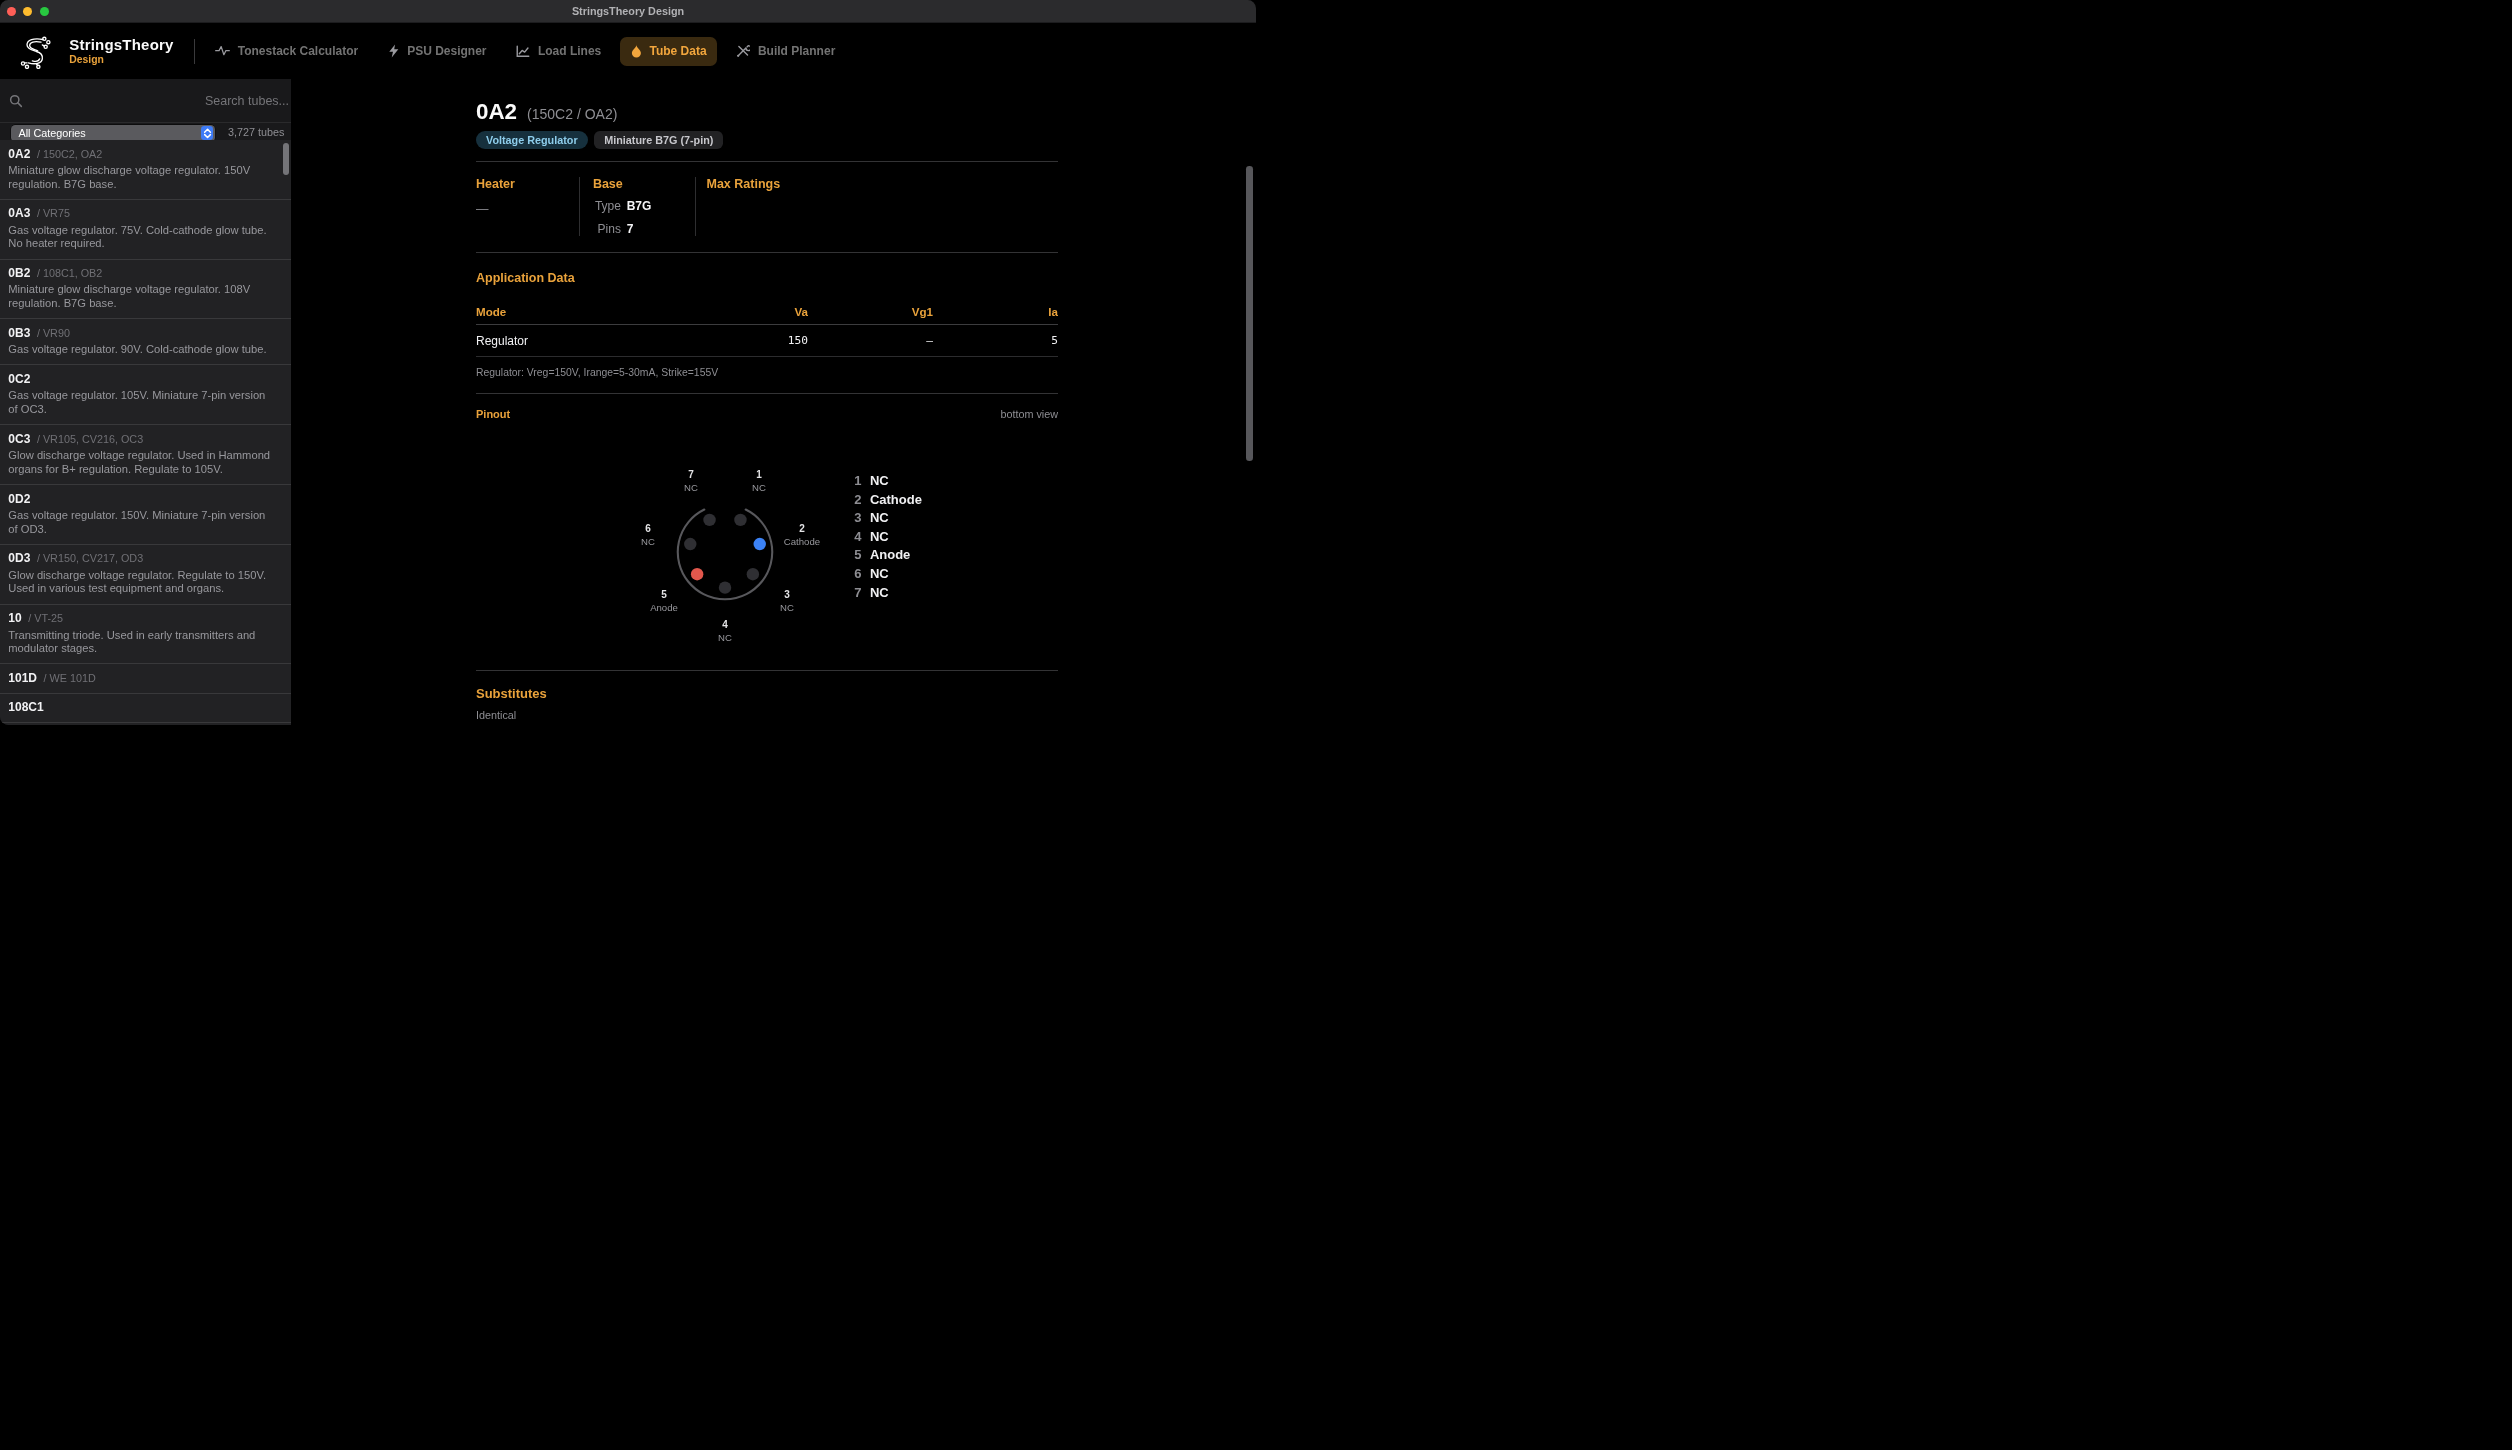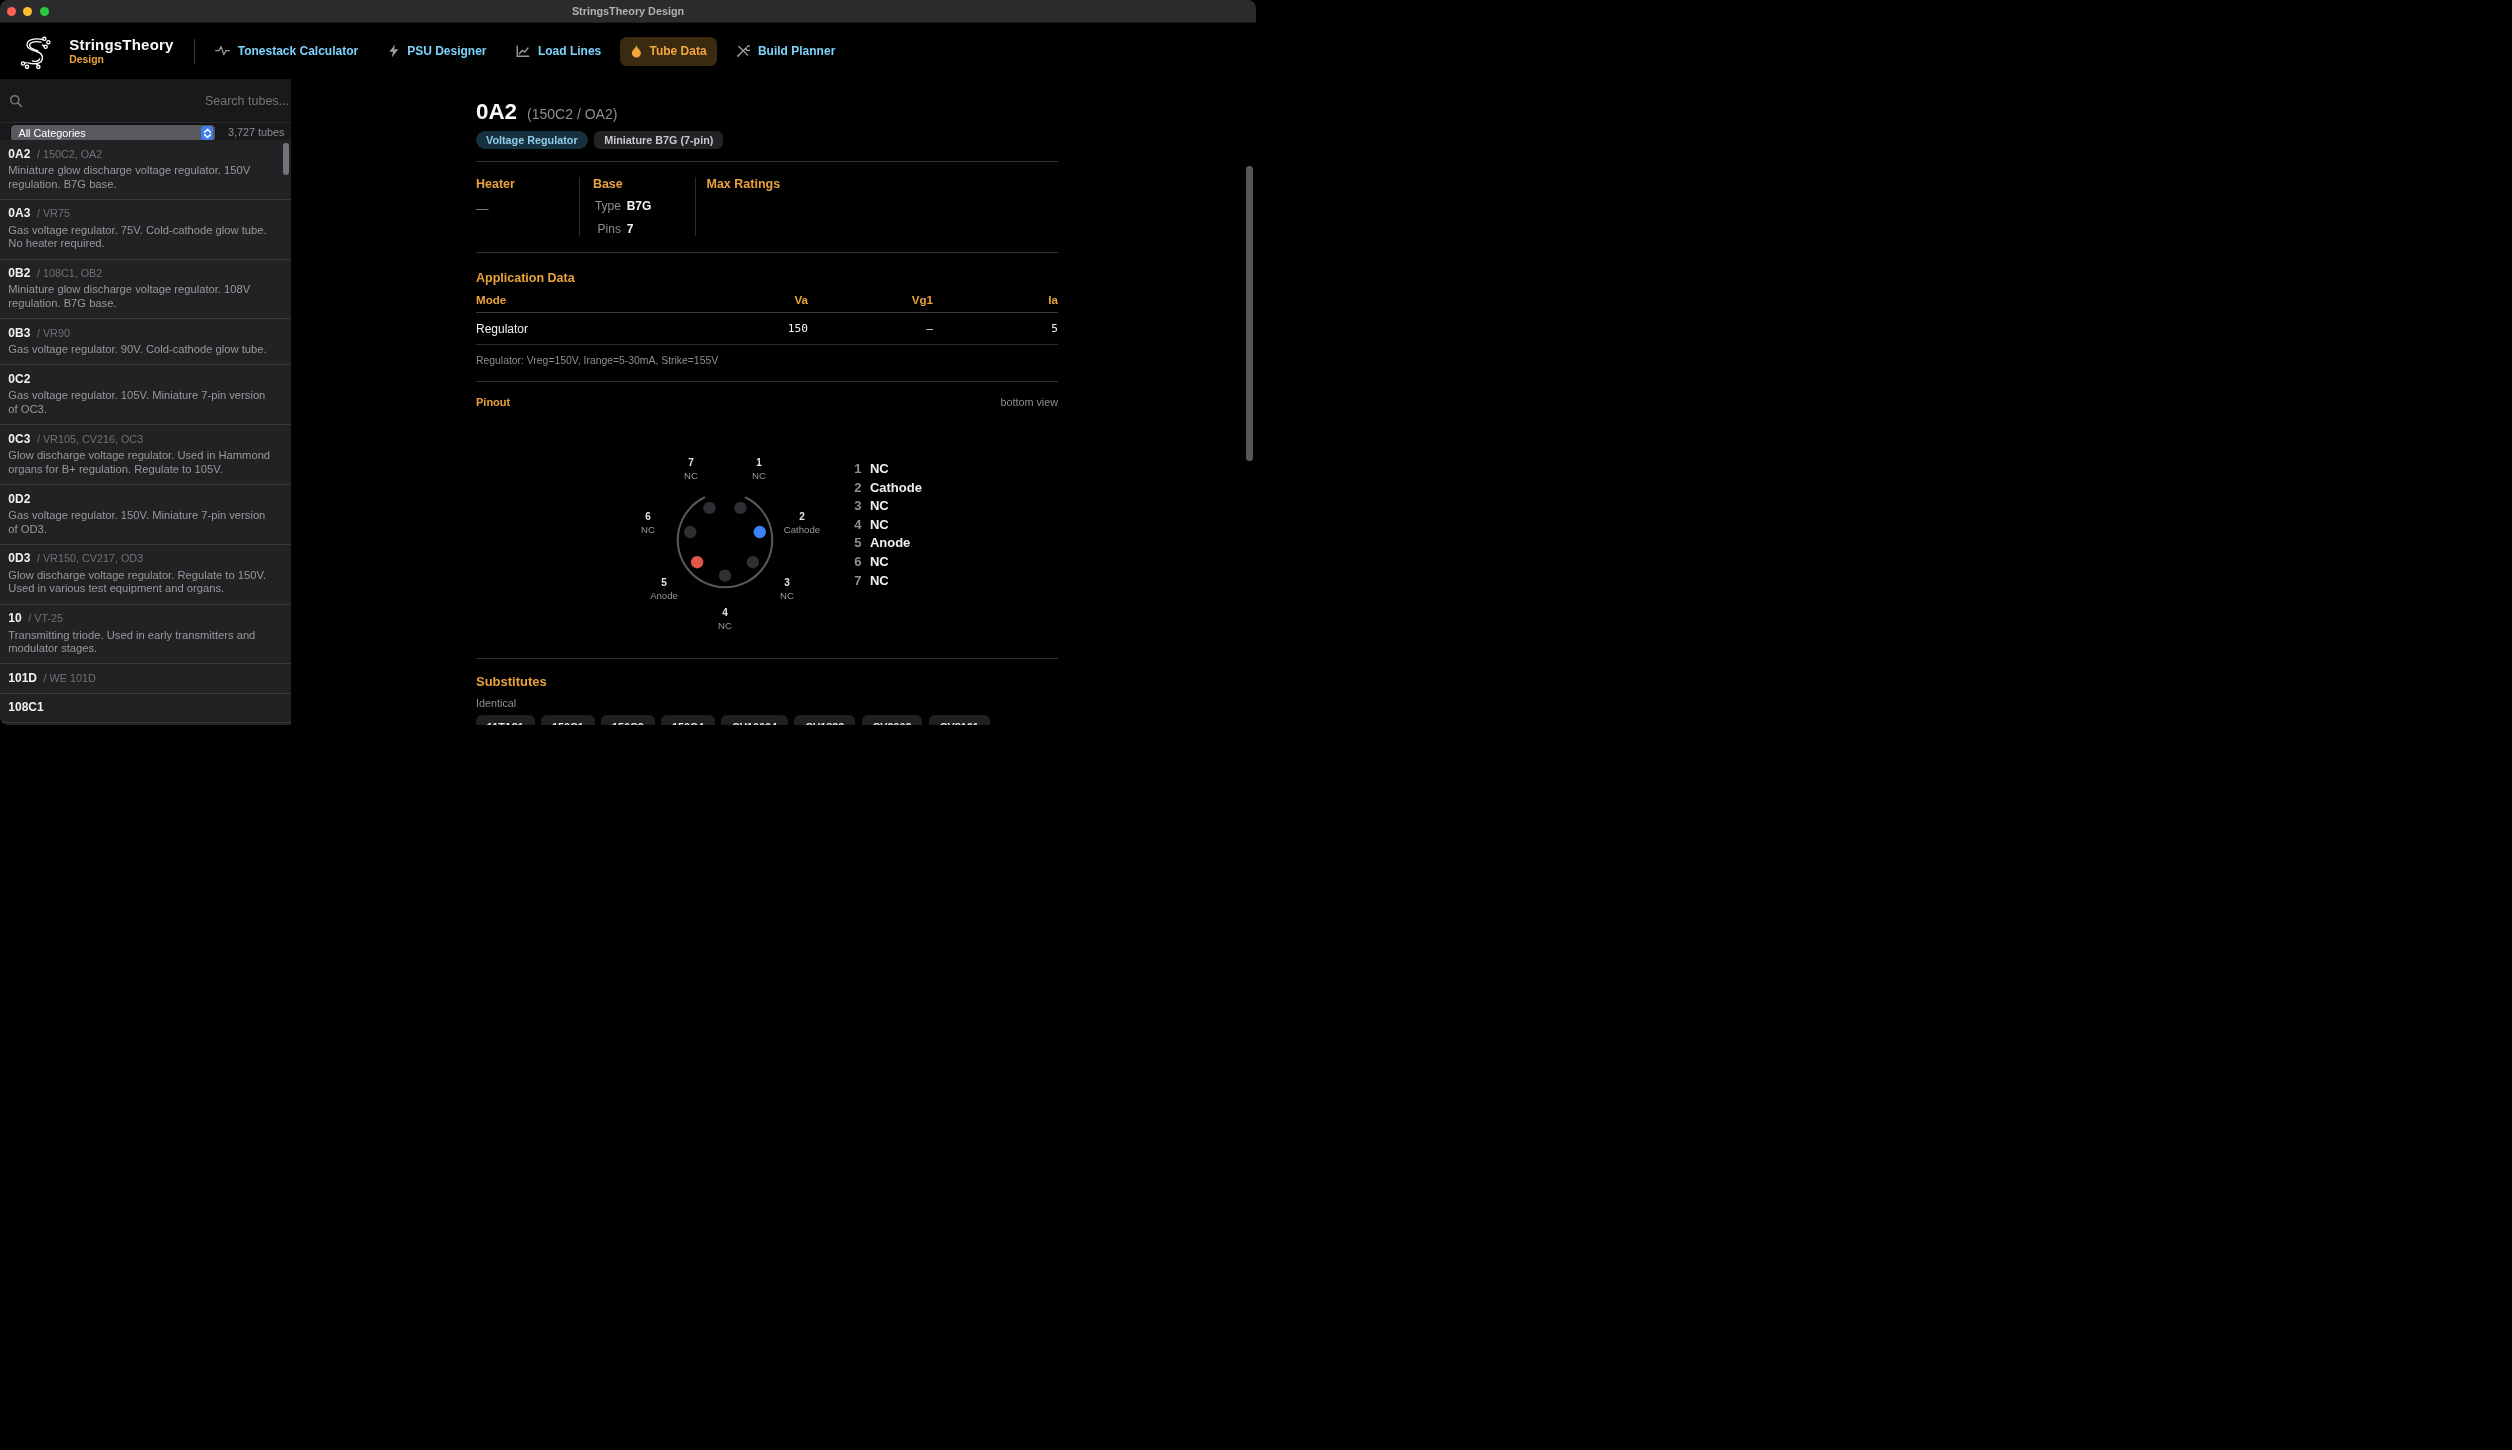--- a/index.html
+++ b/index.html
@@ -16,21 +16,21 @@
   
   .navbar{position:absolute;top:23px;left:0;right:0;height:56px;background:#000;
           display:flex;align-items:center;border-bottom:0.8px solid #151517;}
   .brand{display:flex;align-items:center;margin-left:19px;}
   .brand-logo{width:32px;height:35px;margin-right:18.3px;}
   .brand-name{font-size:15px;font-weight:800;color:#fafafa;letter-spacing:0.2px;line-height:16.6px;}
   .brand-sub{font-size:10.4px;font-weight:700;color:#e9a23b;line-height:11.6px;}
   .nav-divider{width:0.8px;height:25px;background:#3a3a3c;margin:0 0 0 20px;}
   .nav-items{display:flex;align-items:center;gap:8.3px;margin-left:10px;}
   .nav-item{display:flex;align-items:center;gap:7.5px;padding:7.5px 10.8px;border-radius:6.6px;
-            font-size:12px;font-weight:600;color:#7dd3fc;cursor:default;}
+            font-size:12px;font-weight:600;color:#737373;cursor:default;}
   .nav-item svg{display:block;}
   .nav-item.active{background:#3a2a10;color:#f2a63d;}
   
   .sidebar{position:absolute;top:79px;left:0;width:291px;bottom:0;background:#19191b;}
   .search-row{height:43px;display:flex;align-items:center;border-bottom:0.8px solid #2a2a2c;}
   .search-row svg{margin-left:9.1px;flex:none;}
   .search-input{flex:1;background:transparent;border:none;outline:none;color:#dcdcde;
                 font-size:12.5px;margin-left:7.5px;font-family:"Liberation Sans",sans-serif;text-align:right;}
   .search-input::placeholder{color:#757579;}
   .filter-row{height:22.4px;position:relative;}
@@ -66,21 +66,21 @@
   .spec-col.c1{width:91px;}
   .spec-col.c2{width:91px;padding-left:13.3px;}
   .spec-col.c3{flex:1;padding-left:10px;}
   .spec-dash{color:#8e8e93;font-size:12.5px;margin-top:10.8px;}
   .spec-row{display:flex;gap:5.8px;margin-top:8.3px;font-size:12px;align-items:baseline;}
   .spec-row .lbl{color:#8e8e93;width:28px;text-align:right;flex:none;}
   .spec-row .val{color:#f5f5f7;font-weight:700;}
   .specs-wrap{padding-bottom:16.6px;border-bottom:0.8px solid #333335;}
   
   .app-h{font-size:12.5px;font-weight:700;color:#e9a23b;margin-top:18.3px;}
-  .app-table{margin-top:4px;}
+  .app-table{margin-top:16px;}
   .app-row{display:grid;grid-template-columns:1fr 125px 125px 125px;align-items:center;}
   .app-row.head{color:#e9a23b;font-size:11.6px;font-weight:700;padding:3.3px 0 6.6px 0;border-bottom:0.8px solid #3c3c3e;}
   .app-row.body{font-size:12px;color:#f2f2f4;padding:8.3px 0;border-bottom:0.8px solid #2c2c2e;}
   .app-row .num{text-align:right;}
   .app-row.body .num{font-family:"DejaVu Sans Mono",monospace;font-size:11.2px;}
   .app-note{font-size:10.4px;color:#8e8e93;margin-top:10px;}
   
   .pinout-head{display:flex;justify-content:space-between;align-items:baseline;margin-top:14px;}
   .pin-h{font-size:11px;font-weight:700;color:#e9a23b;}
   .pin-view{font-size:10.8px;color:#8e8e93;}

